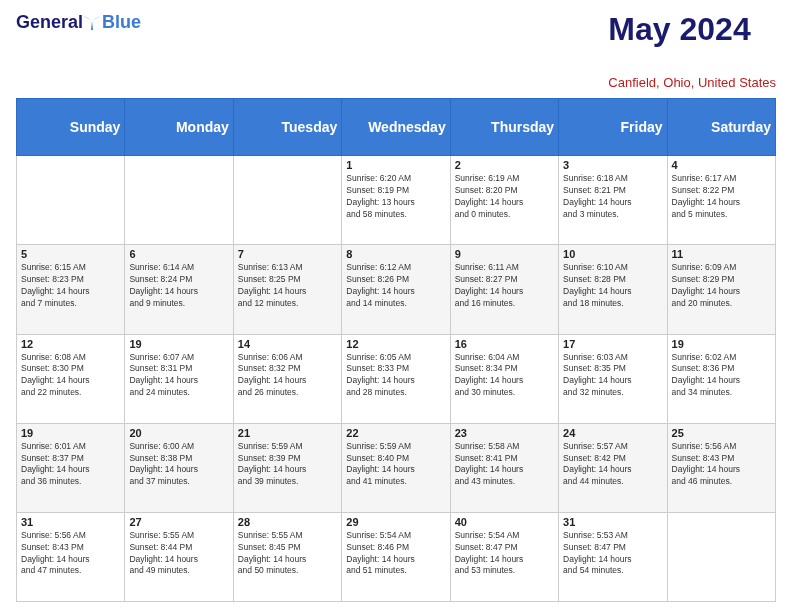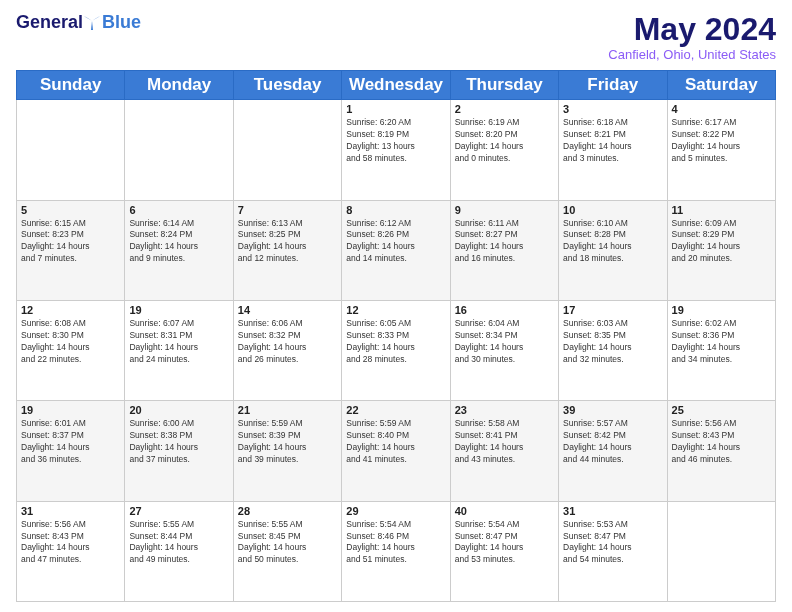--- a/index.html
+++ b/index.html
@@ -37,45 +37,46 @@
     }
     .logo-general { color: #1a1a6e; }
     .logo-blue { color: #3a7bd5; }
     .logo-bird {
       display: inline-block;
       width: 18px;
       height: 14px;
       margin-left: 1px;
     }
     .title-block {
-      text-align: right;
+      text-align: left;
     }
     .month-title {
       font-size: 32px;
       font-weight: bold;
       color: #1a1a6e;
       line-height: 1.1;
     }
     .location {
       font-size: 13px;
-      color: #8b5cf6;
+      color: #b91c1c;
+      margin-top: 28px;
     }
     .calendar {
       flex: 1;
       border-collapse: collapse;
       width: 100%;
       table-layout: fixed;
     }
     .calendar th {
       background: #3a7bd5;
       color: #fff;
-      font-size: 17px;
-      font-weight: bold;
-      padding: 4px 4px;
-      text-align: center;
+      font-size: 14px;
+      font-weight: bold;
+      padding: 20px 4px;
+      text-align: right;
       border: 1px solid #2a6bc5;
     }
     .calendar td {
       border: 1px solid #ccc;
       vertical-align: top;
       padding: 3px 4px;
       font-size: 9px;
       color: #333;
       background: #fff;
       height: 88px;
@@ -230,21 +231,21 @@
           </td>
           <td>
             <span class="day-num">22</span>
             <div class="day-info">Sunrise: 5:59 AM<br>Sunset: 8:40 PM<br>Daylight: 14 hours<br>and 41 minutes.</div>
           </td>
           <td>
             <span class="day-num">23</span>
             <div class="day-info">Sunrise: 5:58 AM<br>Sunset: 8:41 PM<br>Daylight: 14 hours<br>and 43 minutes.</div>
           </td>
           <td>
-            <span class="day-num">39</span>
+            <span class="day-num">24</span>
             <div class="day-info">Sunrise: 5:57 AM<br>Sunset: 8:42 PM<br>Daylight: 14 hours<br>and 44 minutes.</div>
           </td>
           <td>
             <span class="day-num">25</span>
             <div class="day-info">Sunrise: 5:56 AM<br>Sunset: 8:43 PM<br>Daylight: 14 hours<br>and 46 minutes.</div>
           </td>
         </tr>
         <tr>
           <td>
             <span class="day-num">31</span>

